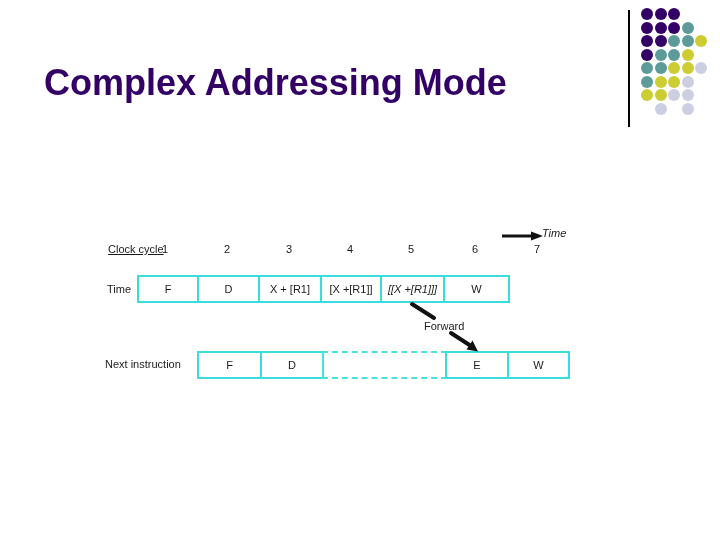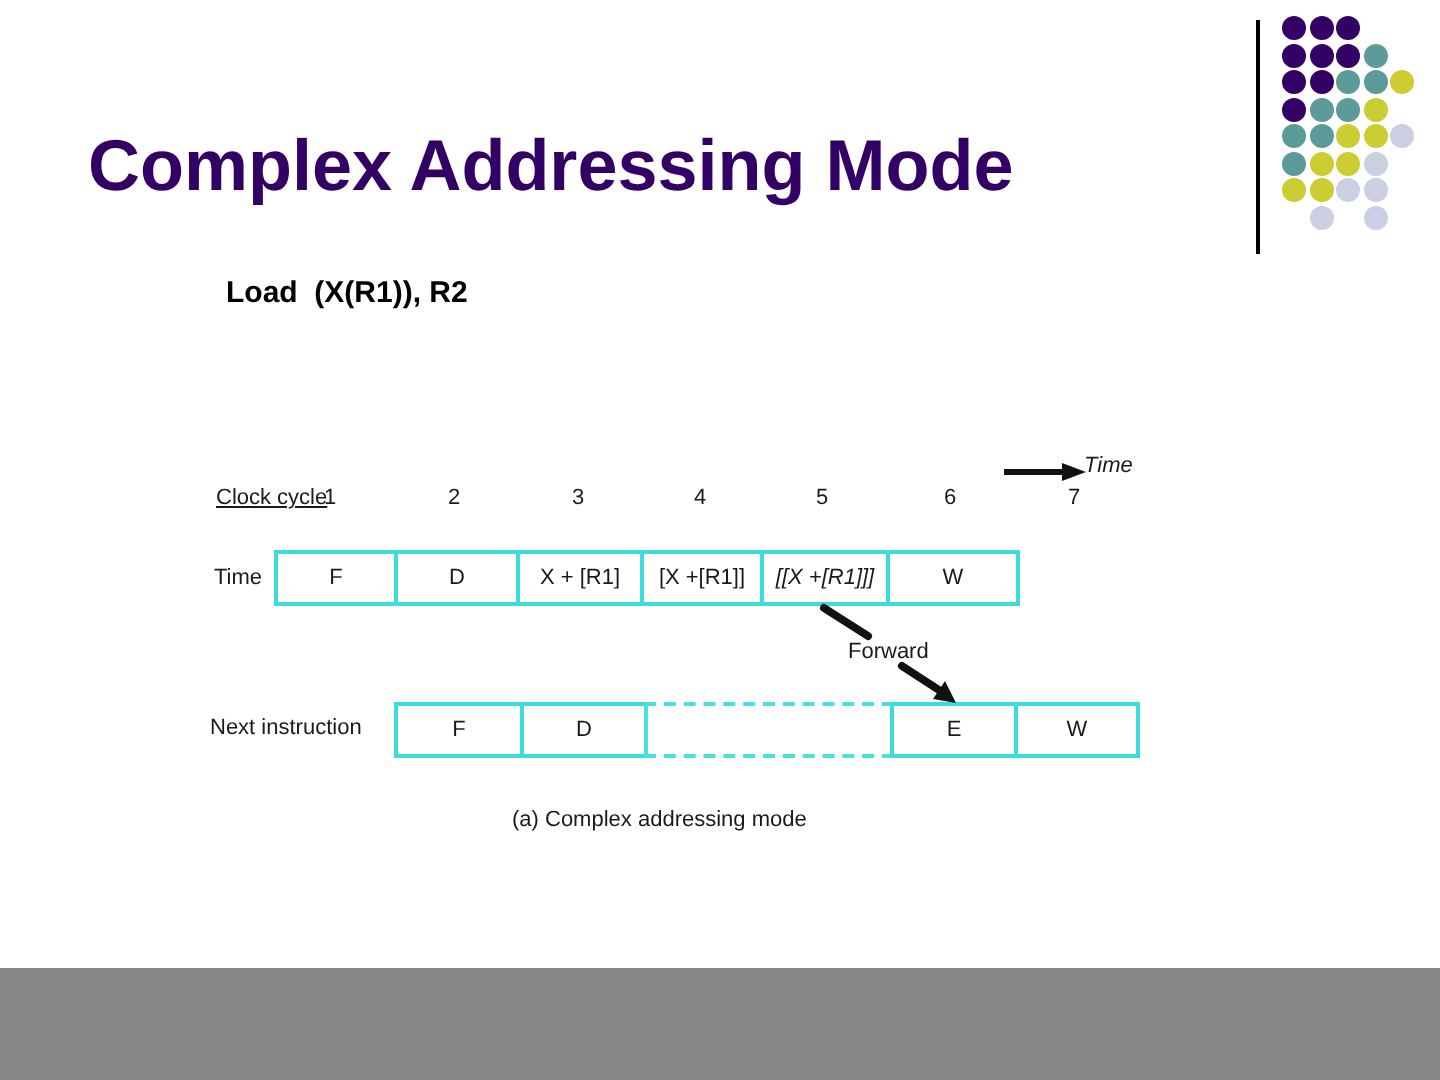--- a/index.html
+++ b/index.html
@@ -1,17 +1,17 @@
 <!DOCTYPE html>
 <html><head>
 <meta charset="utf-8">
 <style>
   html,body{margin:0;padding:0;background:#888;}
   .slide{
-    position:relative;width:720px;height:484px;background:#ffffff;
+    position:relative;width:720px;height:540px;background:#ffffff;
     font-family:"Liberation Sans","DejaVu Sans",sans-serif;color:#111;
     overflow:hidden;margin:0 auto;
   }
   .title{
     position:absolute;left:44px;top:62px;font-size:36px;font-weight:bold;
     color:#330066;letter-spacing:0px;white-space:pre;
   }
   .subtitle{
     position:absolute;left:113px;top:138px;font-size:15px;font-weight:bold;
     color:#000;white-space:pre;
@@ -37,21 +37,20 @@
   }
   .arrow-layer{position:absolute;left:0;top:0;pointer-events:none;}
   .caption{position:absolute;left:256px;top:404px;font-size:11px;color:#1a1a1a;}
 </style>
 </head>
 <body>
 
 <div class="slide">
 
   <div class="title">Complex Addressing Mode</div>
-  <div class="subtitle">Load  (X(R1)), R2</div>
 
   <div class="deco-line"></div>
   <div id="dots">
       <div class="dot" style="left: 641px; top: 8px; background: rgb(51, 0, 102);"></div>
       <div class="dot" style="left: 654.5px; top: 8px; background: rgb(51, 0, 102);"></div>
       <div class="dot" style="left: 668px; top: 8px; background: rgb(51, 0, 102);"></div>
       <div class="dot" style="left: 641px; top: 21.5px; background: rgb(51, 0, 102);"></div>
       <div class="dot" style="left: 654.5px; top: 21.5px; background: rgb(51, 0, 102);"></div>
       <div class="dot" style="left: 668px; top: 21.5px; background: rgb(51, 0, 102);"></div>
       <div class="dot" style="left: 681.5px; top: 21.5px; background: rgb(93, 155, 155);"></div>
@@ -107,21 +106,20 @@
 
   <div class="diag-text" style="left:105px;top:358px;">Next instruction</div>
   <div id="row-next">
       <div class="pbox" style="left: 197px; width: 65px; top: 351px;">F</div>
       <div class="pbox" style="left: 260px; width: 64px; top: 351px;">D</div>
       <div class="pbox dashed" style="left: 322px; width: 125px; top: 351px;"></div>
       <div class="pbox" style="left: 445px; width: 64px; top: 351px;">E</div>
       <div class="pbox" style="left: 507px; width: 63px; top: 351px;">W</div>
     </div>
 
-  <div class="caption">(a) Complex addressing mode</div>
 
   <svg class="arrow-layer" width="720" height="540" viewBox="0 0 720 540">
     <g>
       <line x1="502" y1="236" x2="533" y2="236" stroke="#111" stroke-width="3"></line>
       <polygon points="543,236 531,231.5 531,240.5" fill="#111"></polygon>
     </g>
     <g>
       <line x1="412" y1="304" x2="434" y2="318" stroke="#111" stroke-width="4" stroke-linecap="round"></line>
     </g>
     <g>

